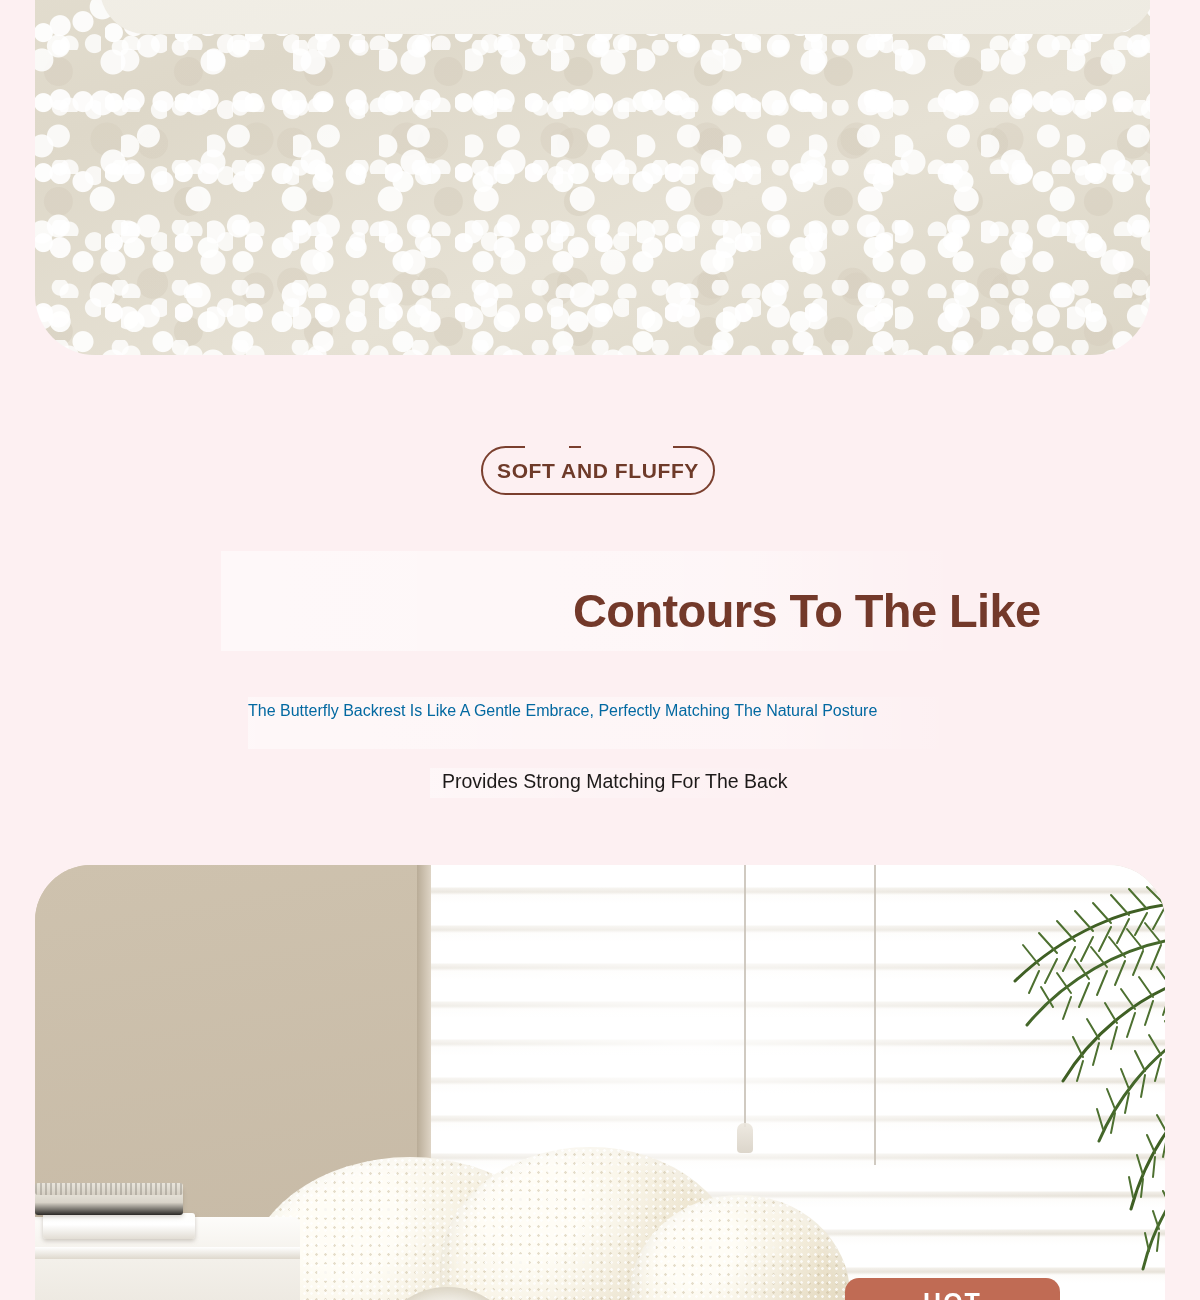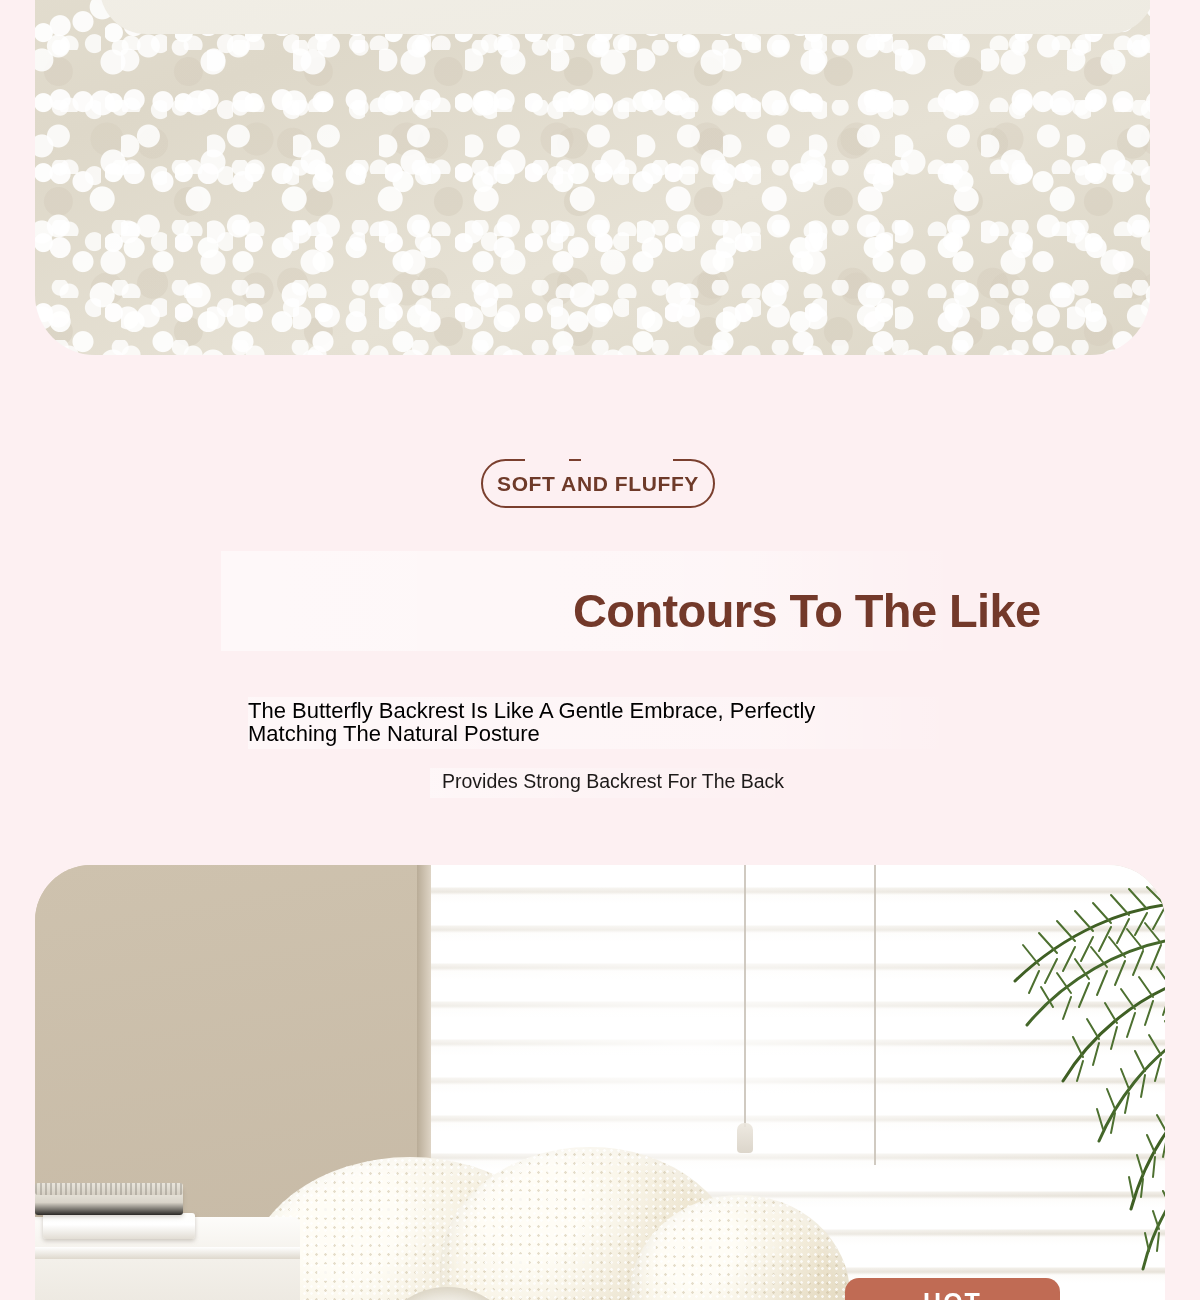--- a/index.html
+++ b/index.html
@@ -42,21 +42,21 @@
       radial-gradient(circle at 20% 30%, rgba(255,255,255,.7) 0 26px, rgba(0,0,0,0) 28px),
       radial-gradient(circle at 70% 70%, rgba(255,255,255,.6) 0 30px, rgba(0,0,0,0) 32px),
       linear-gradient(170deg,#f6f4ef 0%, #f2efe7 55%, #eeebe2 100%);
     background-size:180px 180px, 220px 220px, 100% 100%;
   }
   .feature-grid {
     position:absolute; left:0; top:0; width:100%; height:100%;
   }
 
   
-  .badge-wrap { position:absolute; left:481px; top:459px; width:234px; height:49px; }
+  .badge-wrap { position:absolute; left:481px; top:446px; width:234px; height:49px; }
   .badge-pill {
     position:absolute; inset:0;
     border:2.5px solid #7a3f2e; border-radius:26px;
     display:flex; align-items:center; justify-content:center;
   }
   .badge-text {
     font-size:21px; font-weight:bold; color:#6e3a29; letter-spacing:.6px;
   }
   .badge-notch {
     position:absolute; top:-2px; height:5px; background:#fdf0f2;
@@ -76,21 +76,21 @@
   .headline-a { left:234px; top:578px; }
   .headline-b { left:573px; top:583px; font-size:47px; }
 
   
   .body-band {
     position:absolute; left:248px; top:697px; width:710px; height:52px;
     background:linear-gradient(90deg, rgba(255,255,255,.5), rgba(255,255,255,.35) 72%, rgba(255,255,255,0));
   }
   .body-copy {
     position:absolute; left:248px; top:699px; width:660px;
-    font-size:22px; line-height:23px; color:#000000; font-weight:500;
+    font-size:16px; line-height:23px; color:#0369a1; font-weight:500;
   }
   .sub-band {
     position:absolute; left:430px; top:768px; width:372px; height:30px;
     background:linear-gradient(90deg, rgba(255,255,255,.45), rgba(255,255,255,0));
   }
   .sub-copy {
     position:absolute; left:442px; top:770px;
     font-size:19.5px; color:#1d1a19; font-weight:500; white-space:nowrap;
   }
 
@@ -230,21 +230,21 @@
     <div class="badge-notch n1"></div>
     <div class="badge-notch n2"></div>
   </div>
 
   <div class="headline-band"></div>
   <div class="headline-b">Contours To The Like</div>
 
   <div class="body-band"></div>
   <div class="body-copy">The Butterfly Backrest Is Like A Gentle Embrace, Perfectly Matching The Natural Posture</div>
   <div class="sub-band"></div>
-  <div class="sub-copy">Provides Strong Backrest For The Back</div>
+  <div class="sub-copy">Provides Strong Matching For The Back</div>
 
   <div class="photo">
     <div class="ph-wall"></div>
     <div class="ph-wall-edge"></div>
 
     <div class="ph-window">
       <div class="ph-blinds"></div>
       <div class="ph-blind-glow"></div>
       <div class="ph-cord c1"></div>
       <div class="ph-cord c2"></div>

